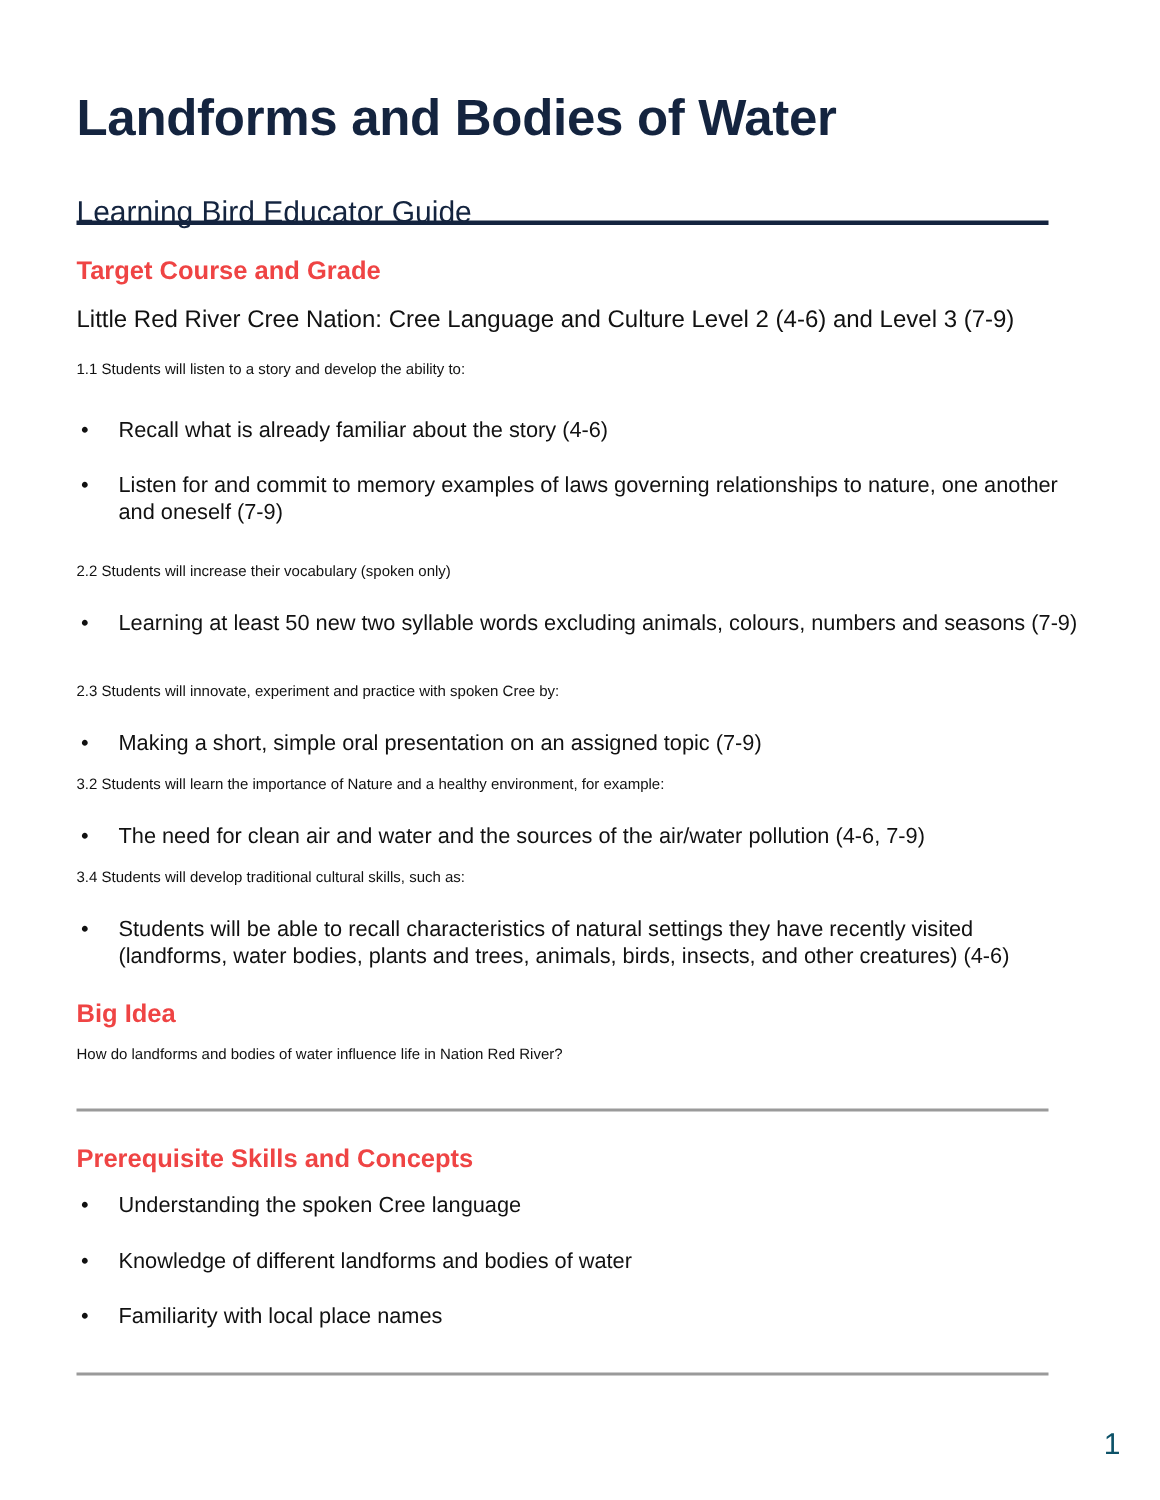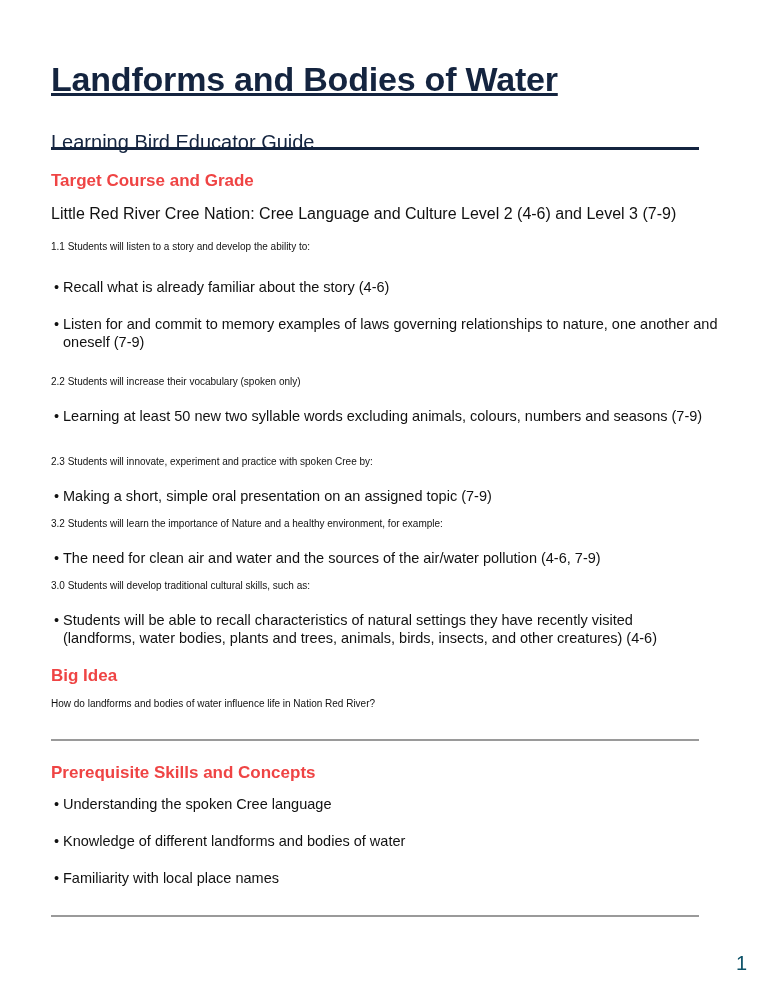--- a/index.html
+++ b/index.html
@@ -1,29 +1,29 @@
 <!DOCTYPE html>
 <html><head>
 <meta charset="utf-8">
 <style>
   html, body { margin: 0; padding: 0; background: #ffffff; }
   body { width: 773px; height: 1000px; position: relative; overflow: hidden;
          font-family: "Liberation Sans", sans-serif; color: #1a1a1a; }
   .page { position: absolute; left: 51px; top: 0; width: 650px; }
   .title { position: absolute; top: 60px; left: 0; margin: 0;
-           font-size: 34px; font-weight: bold; color: #14243f; letter-spacing: -0.2px; white-space: nowrap; text-decoration: underline; }
+           font-size: 34px; font-weight: bold; color: #14243f; letter-spacing: -0.2px; white-space: nowrap; }
   .subtitle { position: absolute; top: 131px; left: 0; margin: 0;
               font-size: 20px; color: #14243f; white-space: nowrap; }
   .rule-dark { position: absolute; top: 147px; left: 0; width: 648px; height: 3px; background: #14243f; }
   .h2 { position: absolute; left: 0; margin: 0; font-size: 17px; font-weight: bold; color: #ef4444; white-space: nowrap; }
   .bold-line { position: absolute; left: 0; margin: 0; font-size: 16px; font-weight: normal; color: #111; white-space: nowrap; }
   .p { position: absolute; left: 0; margin: 0; font-size: 10px; color: #111; white-space: nowrap; }
   .li { position: absolute; left: 0; width: 670px; font-size: 14.5px; color: #111; line-height: 18px; }
   .li .bullet { position: absolute; left: 3px; top: 0; }
-  .li .txt { display: block; margin-left: 12px; }
+  .li .txt { display: block; margin-left: 28px; }
   .rule-grey { position: absolute; left: 0; width: 648px; height: 2px; background: #9a9a9a; }
   .pagenum { position: absolute; right: 26px; top: 952px; font-size: 20px; color: #0d5268; }
 </style>
 </head>
 <body>
 
 <div class="page">
   <h1 class="title">Landforms and Bodies of Water</h1>
   <div class="subtitle">Learning Bird Educator Guide</div>
   <div class="rule-dark"></div>
@@ -52,21 +52,21 @@
     <span class="bullet">•</span>
     <span class="txt">Making a short, simple oral presentation on an assigned topic (7-9)</span>
   </div>
 
   <div class="p" style="top:518px">3.2 Students will learn the importance of Nature and a healthy environment, for example:</div>
   <div class="li" style="top:549px">
     <span class="bullet">•</span>
     <span class="txt">The need for clean air and water and the sources of the air/water pollution (4-6, 7-9)</span>
   </div>
 
-  <div class="p" style="top:580px">3.0 Students will develop traditional cultural skills, such as:</div>
+  <div class="p" style="top:580px">3.4 Students will develop traditional cultural skills, such as:</div>
   <div class="li" style="top:611px; width:650px">
     <span class="bullet">•</span>
     <span class="txt">Students will be able to recall characteristics of natural settings they have recently visited (landforms, water bodies, plants and trees, animals, birds, insects, and other creatures) (4-6)</span>
   </div>
 
   <h2 class="h2" style="top:666px">Big Idea</h2>
   <div class="p" style="top:698px">How do landforms and bodies of water influence life in Nation Red River?</div>
   <div class="rule-grey" style="top:739px"></div>
 
   <h2 class="h2" style="top:763px">Prerequisite Skills and Concepts</h2>

